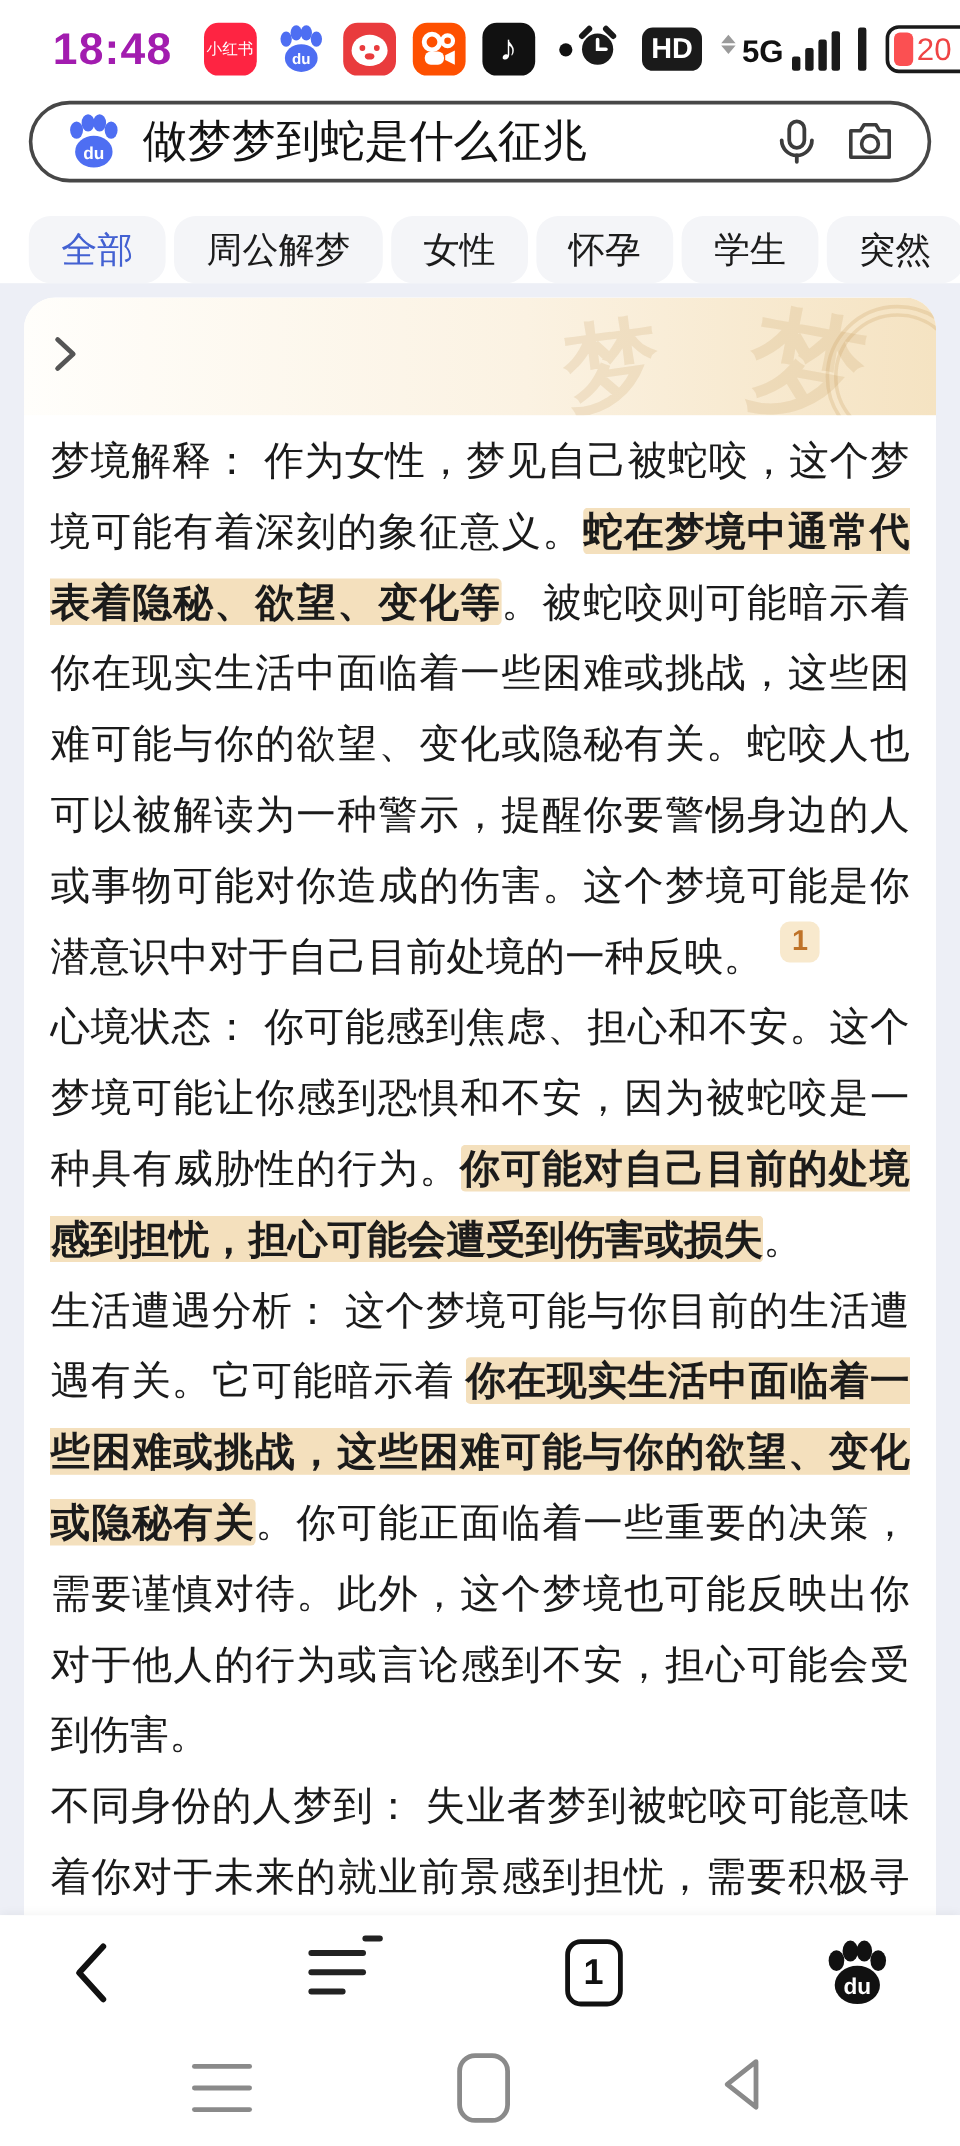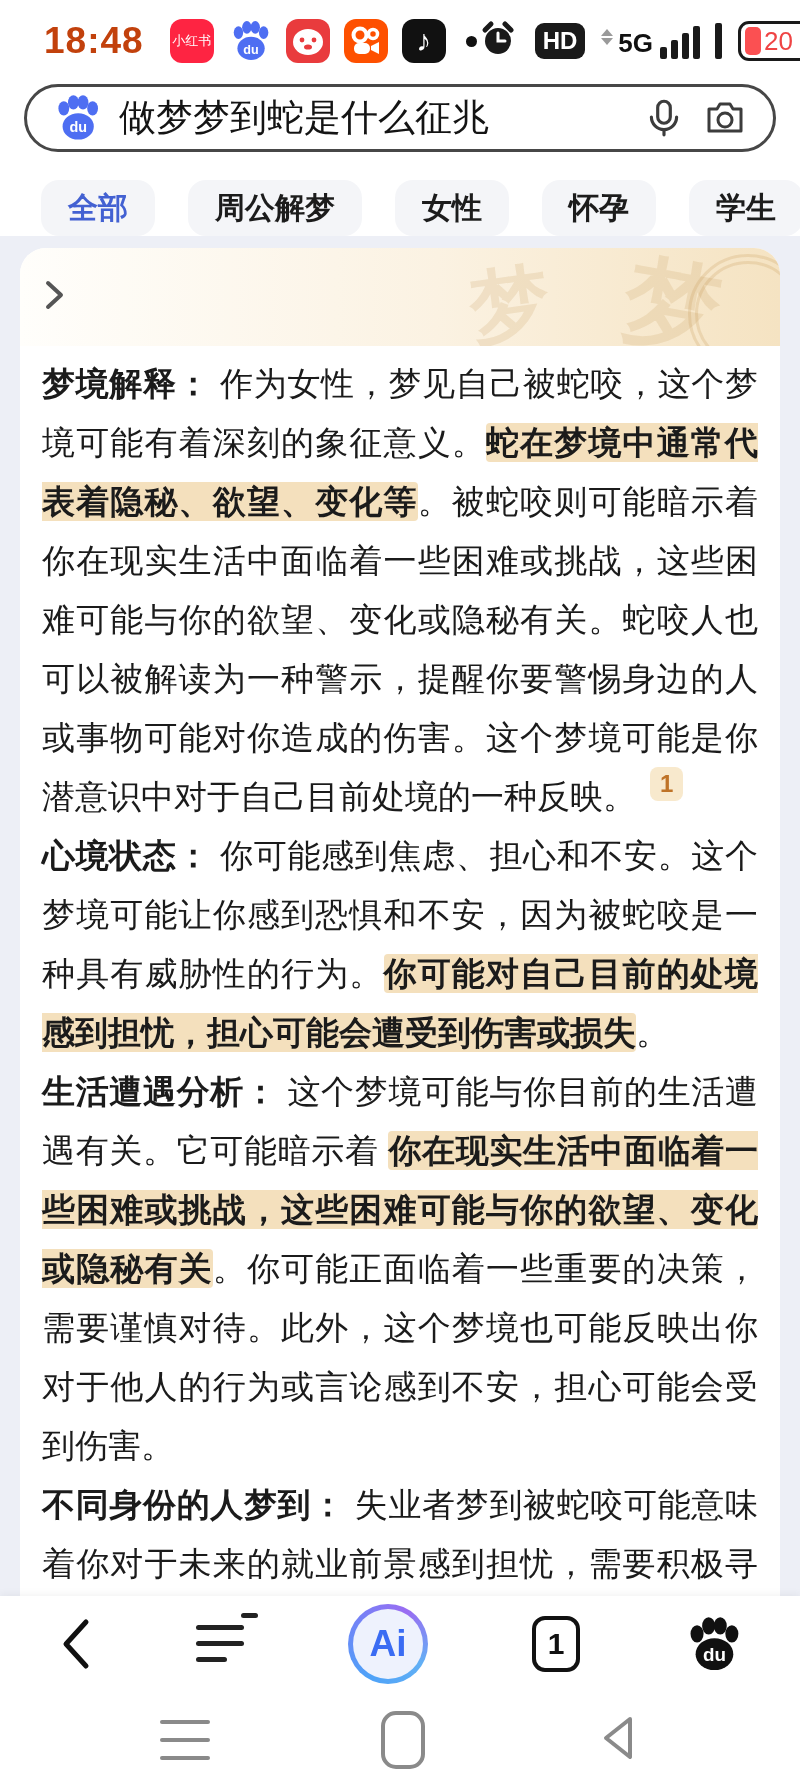--- a/index.html
+++ b/index.html
@@ -2,21 +2,21 @@
 <html><head>
 <meta charset="utf-8">
 <style>
   * { margin:0; padding:0; box-sizing:border-box; }
   html,body { width:800px; height:1788px; }
   body { font-family:"Liberation Sans","DejaVu Sans",sans-serif; background:#fff; }
   .screen { width:800px; height:1788px; display:flex; flex-direction:column; overflow:hidden; background:#fff; }
 
   
   .status-bar { height:76px; display:flex; align-items:center; padding:6px 34px 0 44px; background:#fff; }
-  .time { font-size:37px; font-weight:700; color:#c2410c; letter-spacing:1px; margin-right:26px; }
+  .time { font-size:37px; font-weight:700; color:#a21caf; letter-spacing:1px; margin-right:26px; }
   .notif-icons { display:flex; align-items:center; gap:14px; flex:1; }
   .app-icon { width:44px; height:44px; border-radius:12px; display:flex; align-items:center; justify-content:center; overflow:hidden; }
   .xhs { background:#fe2442; }
   .xhs i { font-style:normal; color:#fff; font-size:13px; font-weight:400; letter-spacing:0; }
   .baidu-app { background:#fff; }
   .jd { background:#e93b3d; }
   .ks { background:#fe5000; }
   .dy { background:#111; color:#fff; font-size:30px; }
   .sb-dot { width:11px; height:11px; border-radius:50%; background:#111; margin-left:6px; }
   .status-right { display:flex; align-items:center; gap:16px; }
@@ -35,37 +35,37 @@
   .battery .fill { width:16px; height:28px; background:#fb5052; border-radius:5px; margin-left:4px; }
   .battery .pct { font-size:26px; color:#ef4444; margin-left:3px; }
 
   
   .search-row { padding:8px 24px 0; }
   .search-box { height:68px; border:3px solid #474747; border-radius:34px; display:flex; align-items:center; padding:0 26px; gap:18px; background:#fff; }
   .search-query { flex:1; font-size:37px; color:#141414; white-space:nowrap; overflow:hidden; }
   .sicon { display:flex; align-items:center; justify-content:center; }
 
   
-  .chips-row { display:flex; gap:33px; margin-top:28px; padding-left:41px; overflow:hidden;font-weight:bold; }
+  .chips-row { display:flex; gap:7px; margin-top:28px; padding-left:24px; overflow:hidden; }
   .chip { flex:0 0 auto; height:56px; display:flex; align-items:center; padding:0 27px; background:#f4f5f8; border-radius:18px; font-size:30px; color:#1c1c1c; }
   .chip.active { color:#4361d2; }
 
   
   .main { flex:1; background:#edeff6; padding:12px 20px 0; overflow:hidden; }
   .card { background:#fff; border-radius:26px 26px 0 0; height:100%; overflow:hidden; display:flex; flex-direction:column; }
   .card-header { position:relative; flex:0 0 98px; display:flex; align-items:center; padding:0 24px;
     background:linear-gradient(90deg,#fffefb 0%,#fbf2e2 55%,#f5e3c2 100%); overflow:hidden; }
   .card-title { font-size:41px; font-weight:700; color:#111; flex:1; white-space:nowrap; overflow:hidden; }
   .wm { position:absolute; font-weight:700; color:rgba(196,150,84,.18); pointer-events:none; }
   .wm1 { font-size:80px; right:230px; top:4px; transform:rotate(-8deg); }
   .wm2 { font-size:96px; right:60px; top:-6px; transform:rotate(10deg); }
   .wm3 { position:absolute; right:-28px; top:6px; width:120px; height:120px; border:10px double rgba(196,150,84,.22); border-radius:50%; }
   .card-body { flex:1; padding:8px 22px 0; font-size:33px; line-height:59px; color:#1b1b1b; text-align:justify; overflow:hidden; }
   .card-body p { margin:0; }
-  .b { font-weight:700; }
+  .b { font-weight:400; }
   .hl { font-weight:700; background:#f4e0bd; border-radius:4px; padding:1px 0; }
   sup.cite { display:inline-block; background:#f8e9cd; color:#bf7328; font-size:24px; font-weight:700; line-height:0; padding:17px 10px; border-radius:8px; vertical-align:16px; margin-left:14px; }
 
   
   .bottom-nav { height:95px; background:#fff; display:flex; align-items:center; justify-content:space-between; padding:0 58px; box-shadow:0 -2px 8px rgba(0,0,0,.05); }
   .bn-item { display:flex; align-items:center; justify-content:center; position:relative; }
   .menu-lines { display:flex; flex-direction:column; gap:11px; position:relative; }
   .menu-lines span { height:5px; background:#222; border-radius:3px; display:block; }
   .ml1 { width:48px; } .ml2 { width:48px; } .ml3 { width:31px; }
   .menu-dot { position:absolute; right:-14px; top:-12px; width:17px; height:17px; border-radius:50%; background:#f5333f; }
@@ -223,25 +223,20 @@
         </svg>
     </span>
     <span class="bn-item">
       <span class="menu-lines">
         <span class="ml1"></span>
           <span class="ml2"></span>
           <span class="ml3"></span>
         <span class="menu-dot"></span>
       </span>
     </span>
-    <span class="bn-item ai-btn">
-      <span class="ai-inner">
-          <span>Ai</span>
-        </span>
-    </span>
     <span class="bn-item tab-box">1</span>
     <span class="bn-item">
       <svg width="58" height="58" viewBox="0 0 40 40">
           <g fill="#111">
             <ellipse cx="9" cy="13" rx="4.5" ry="6"></ellipse>
             <ellipse cx="17" cy="7.5" rx="4.5" ry="6"></ellipse>
             <ellipse cx="25" cy="7.5" rx="4.5" ry="6"></ellipse>
             <ellipse cx="33" cy="13" rx="4.5" ry="6"></ellipse>
             <ellipse cx="21" cy="27" rx="13" ry="11"></ellipse>
           </g>

